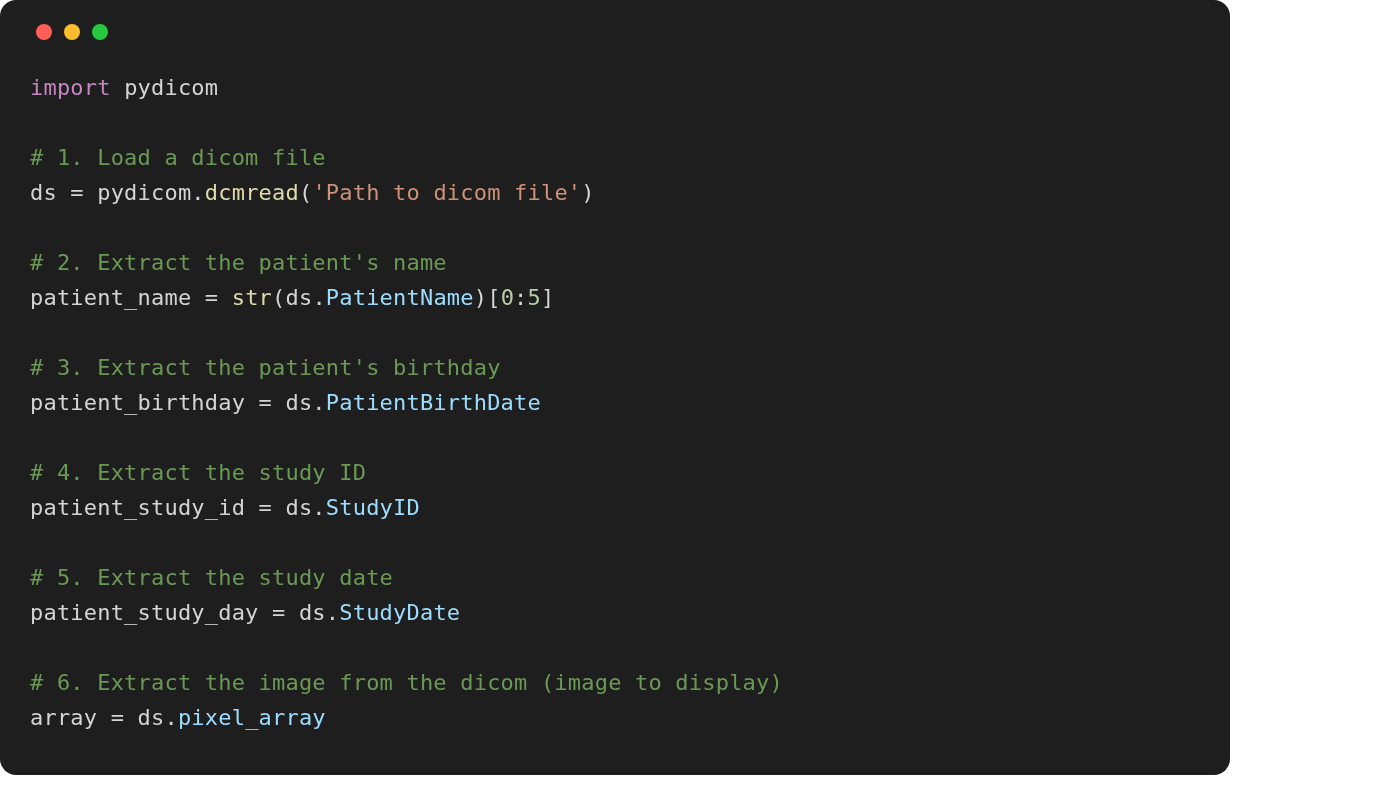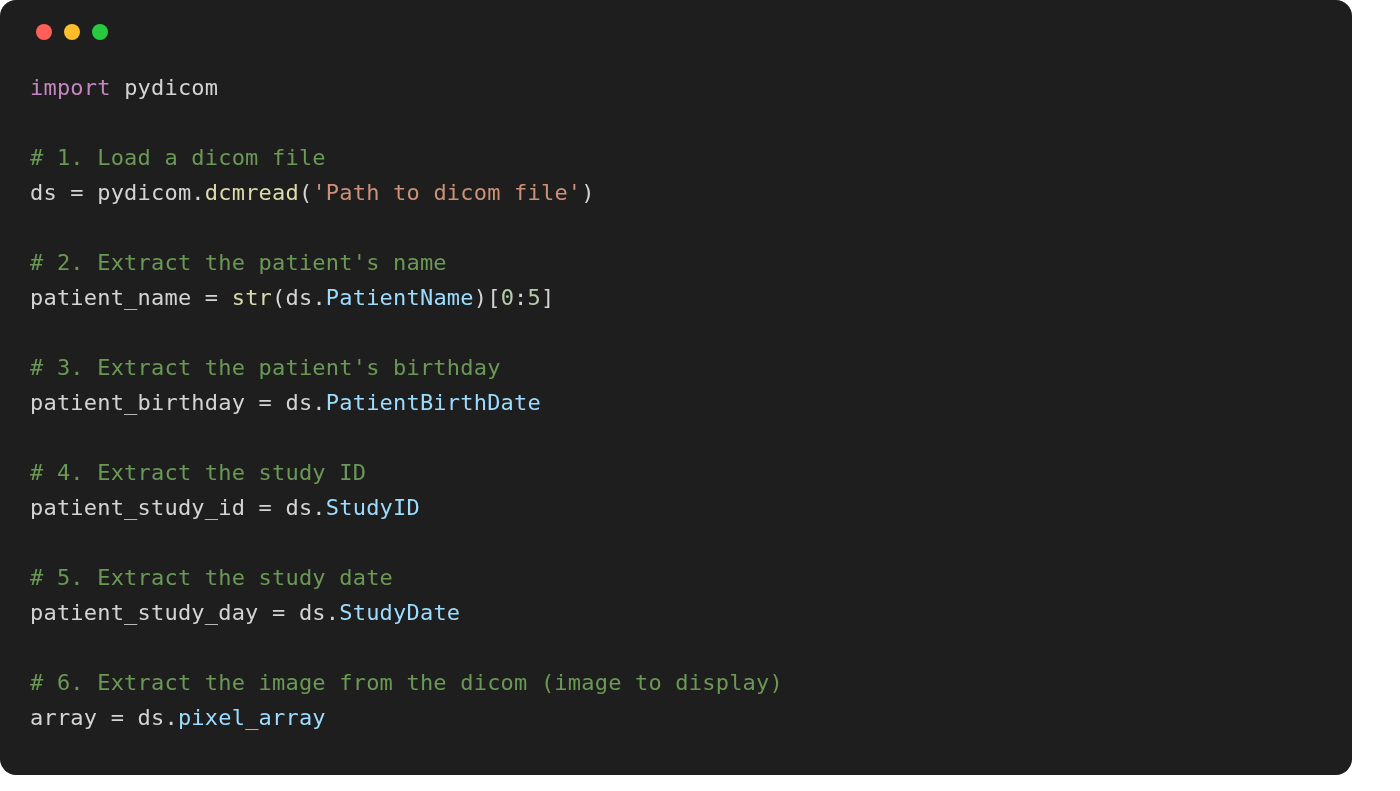--- a/index.html
+++ b/index.html
@@ -5,21 +5,21 @@
   html,body{margin:0;padding:0;background:#ffffff;}
   body{
     width:1400px;
     height:791px;
     display:flex;
     align-items:flex-start;
     justify-content:flex-start;
   }
   .win{
     margin:0;
-    width:1352px;
+    width:1230px;
     box-sizing:border-box;
     background:#1e1e1e;
     border-radius:16px;
     padding:20px 30px 40px 30px;
     font-family:ui-monospace,SFMono-Regular,Menlo,Consolas,"Liberation Mono",monospace;
     font-size:22px;
     line-height:35px;
     color:#d4d4d4;
   }
   .titlebar{

